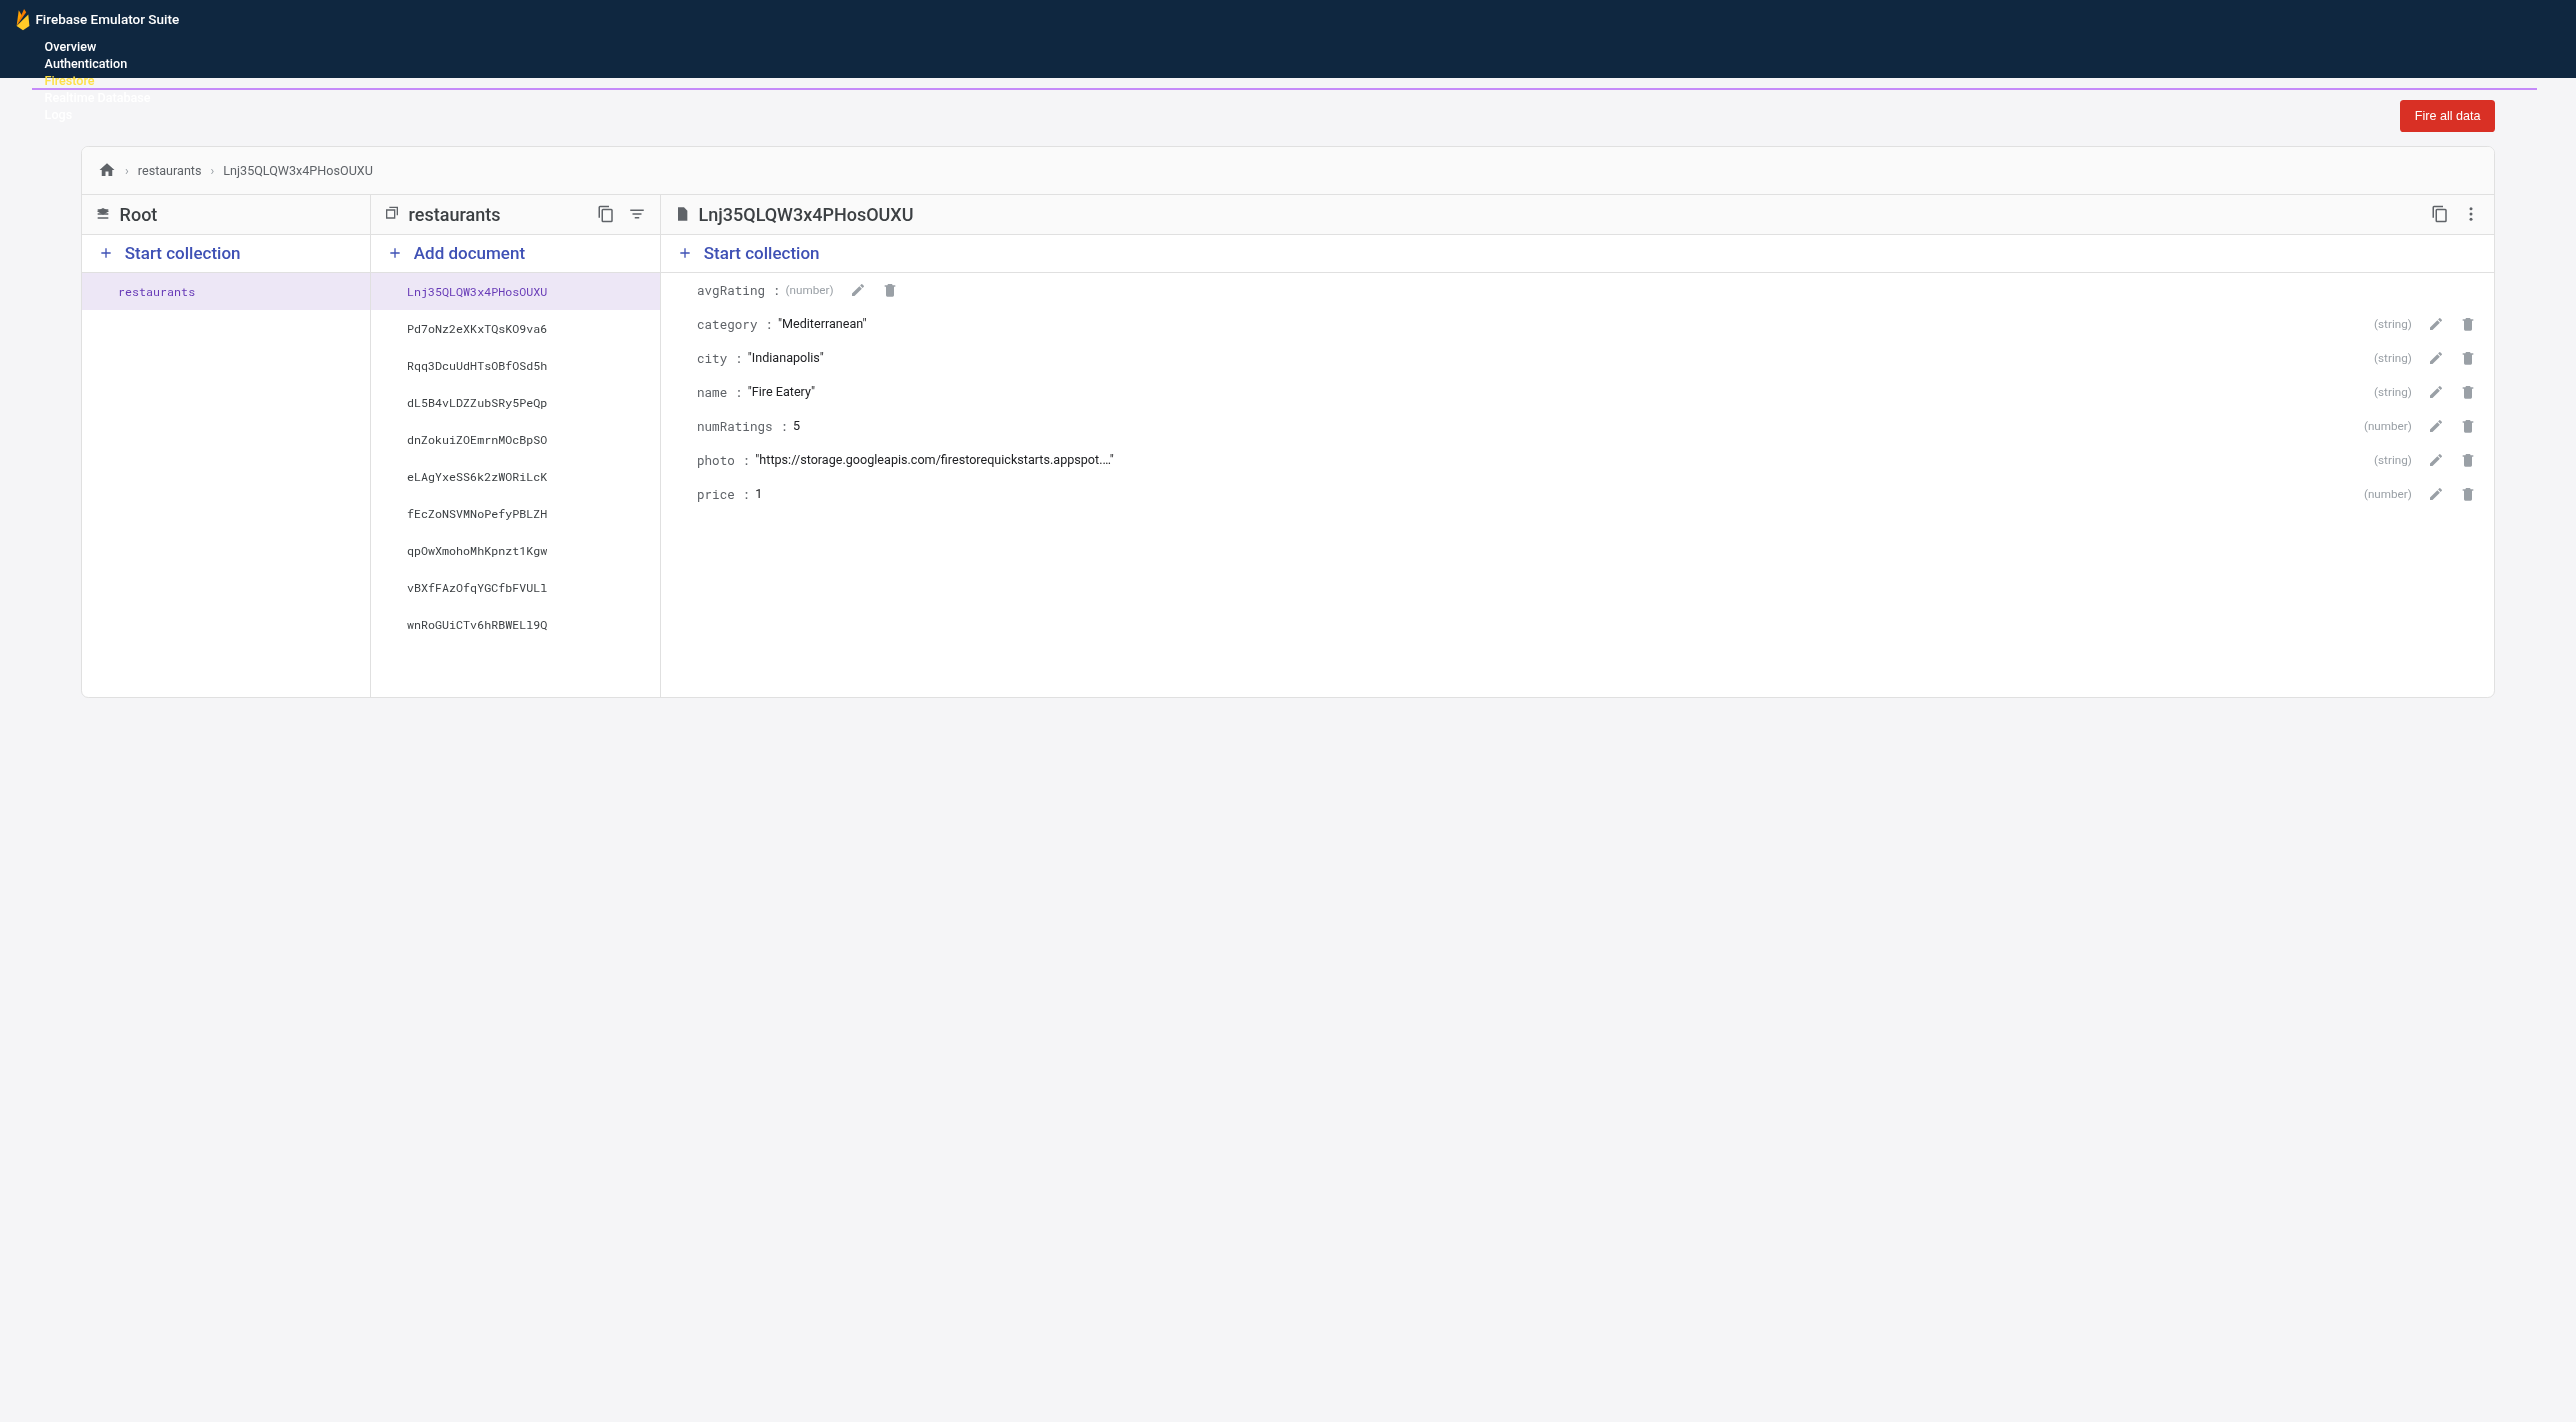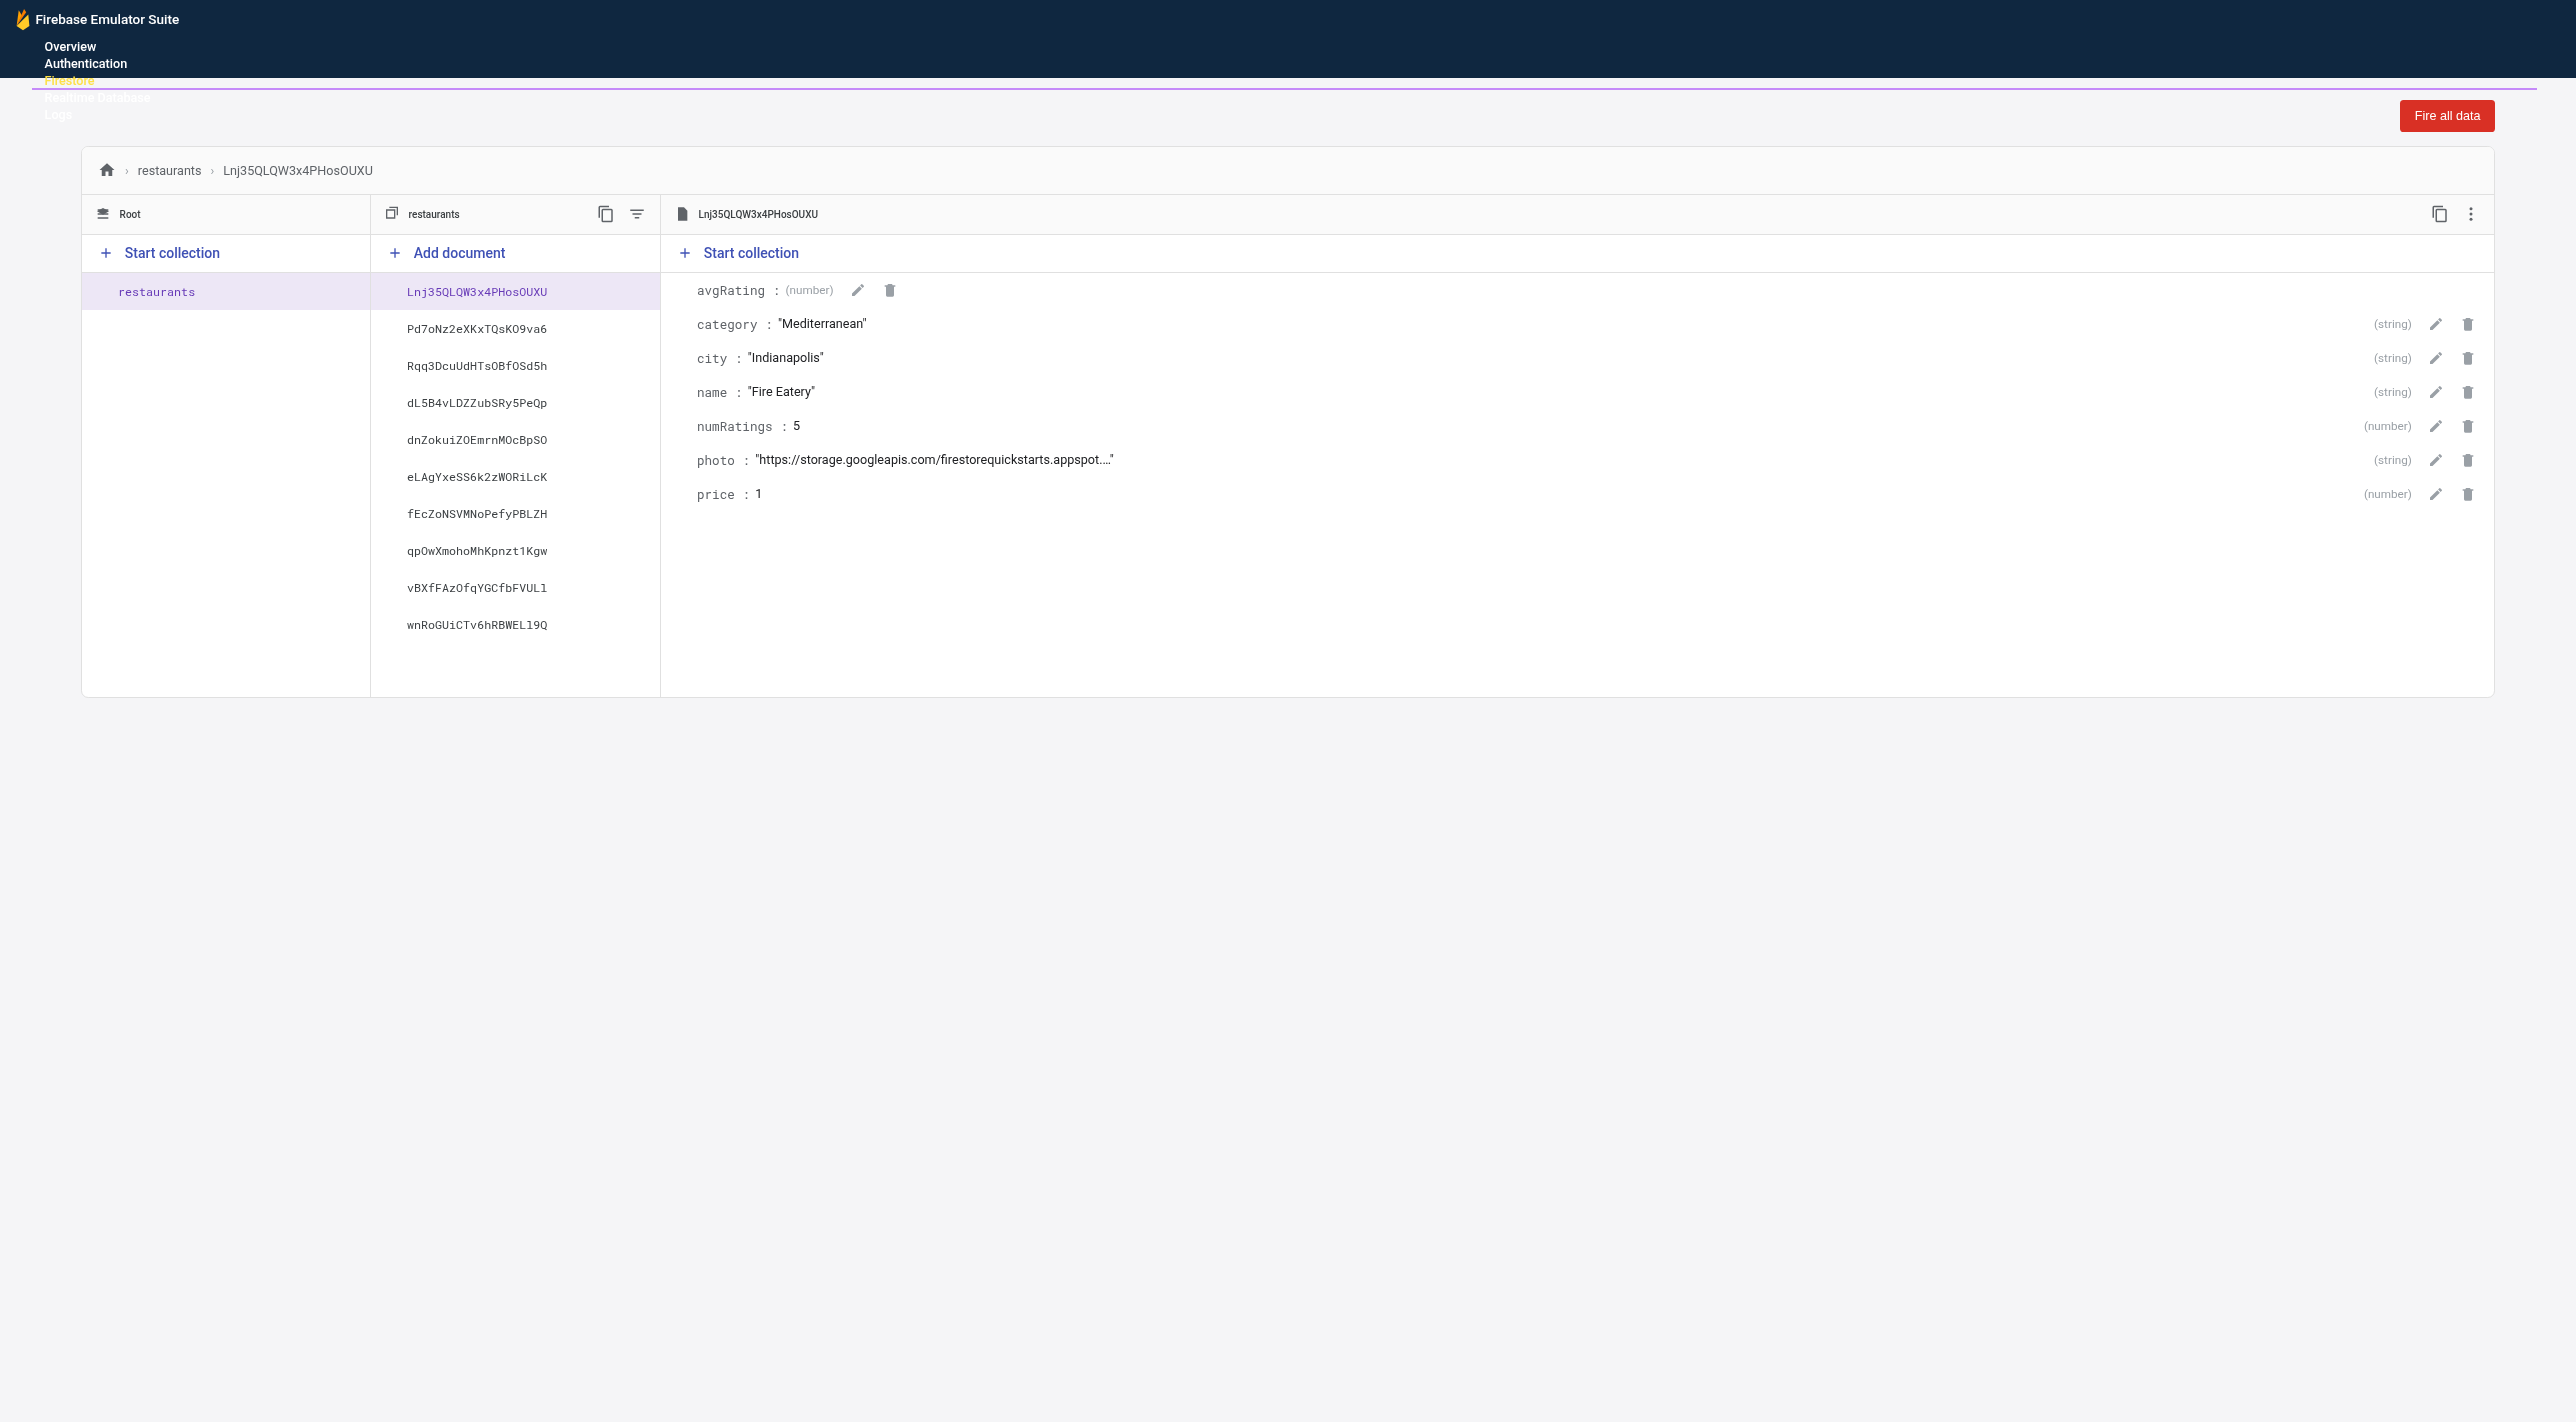--- a/index.html
+++ b/index.html
@@ -92,41 +92,41 @@
   .col-coll { width: 290px; flex: 0 0 290px; }
   .col-doc  { flex: 1; }
   
   .col-header {
     height: 40px;
     display: flex;
     align-items: center;
     padding: 0 12.6px;
     border-bottom: 0.9px solid #e0e0e0;
     gap: 9px;
-    font-size: 10px;
+    font-size: 18px;
     color: #3c4043;
     font-weight: 500;
     background:#fafafa;
   }
   .col-header .spacer { flex: 1; }
   .col-header .icon-btn {
     width: 21.6px; height: 21.6px; display:flex; align-items:center; justify-content:center;
     cursor:pointer; fill:#5f6368;
   }
   .col-header svg.lead { width: 16px; height: 16px; fill:#5f6368; }
   
   .action-row {
     height: 38px;
     display: flex;
     align-items: center;
     padding: 0 16px;
     gap: 10.8px;
     border-bottom: 0.9px solid #e0e0e0;
     color: #3f51b5;
-    font-size: 14px;
+    font-size: 17px;
     font-weight: 500;
     cursor: pointer;
   }
   .action-row.sub { padding-left: 16px; }
   .plus-icon { width:16px; height:16px; fill:#3f51b5; flex-shrink:0;}
   
   .list { overflow-y:auto; }
   .list-item {
     height: 37px;
     display: flex;

